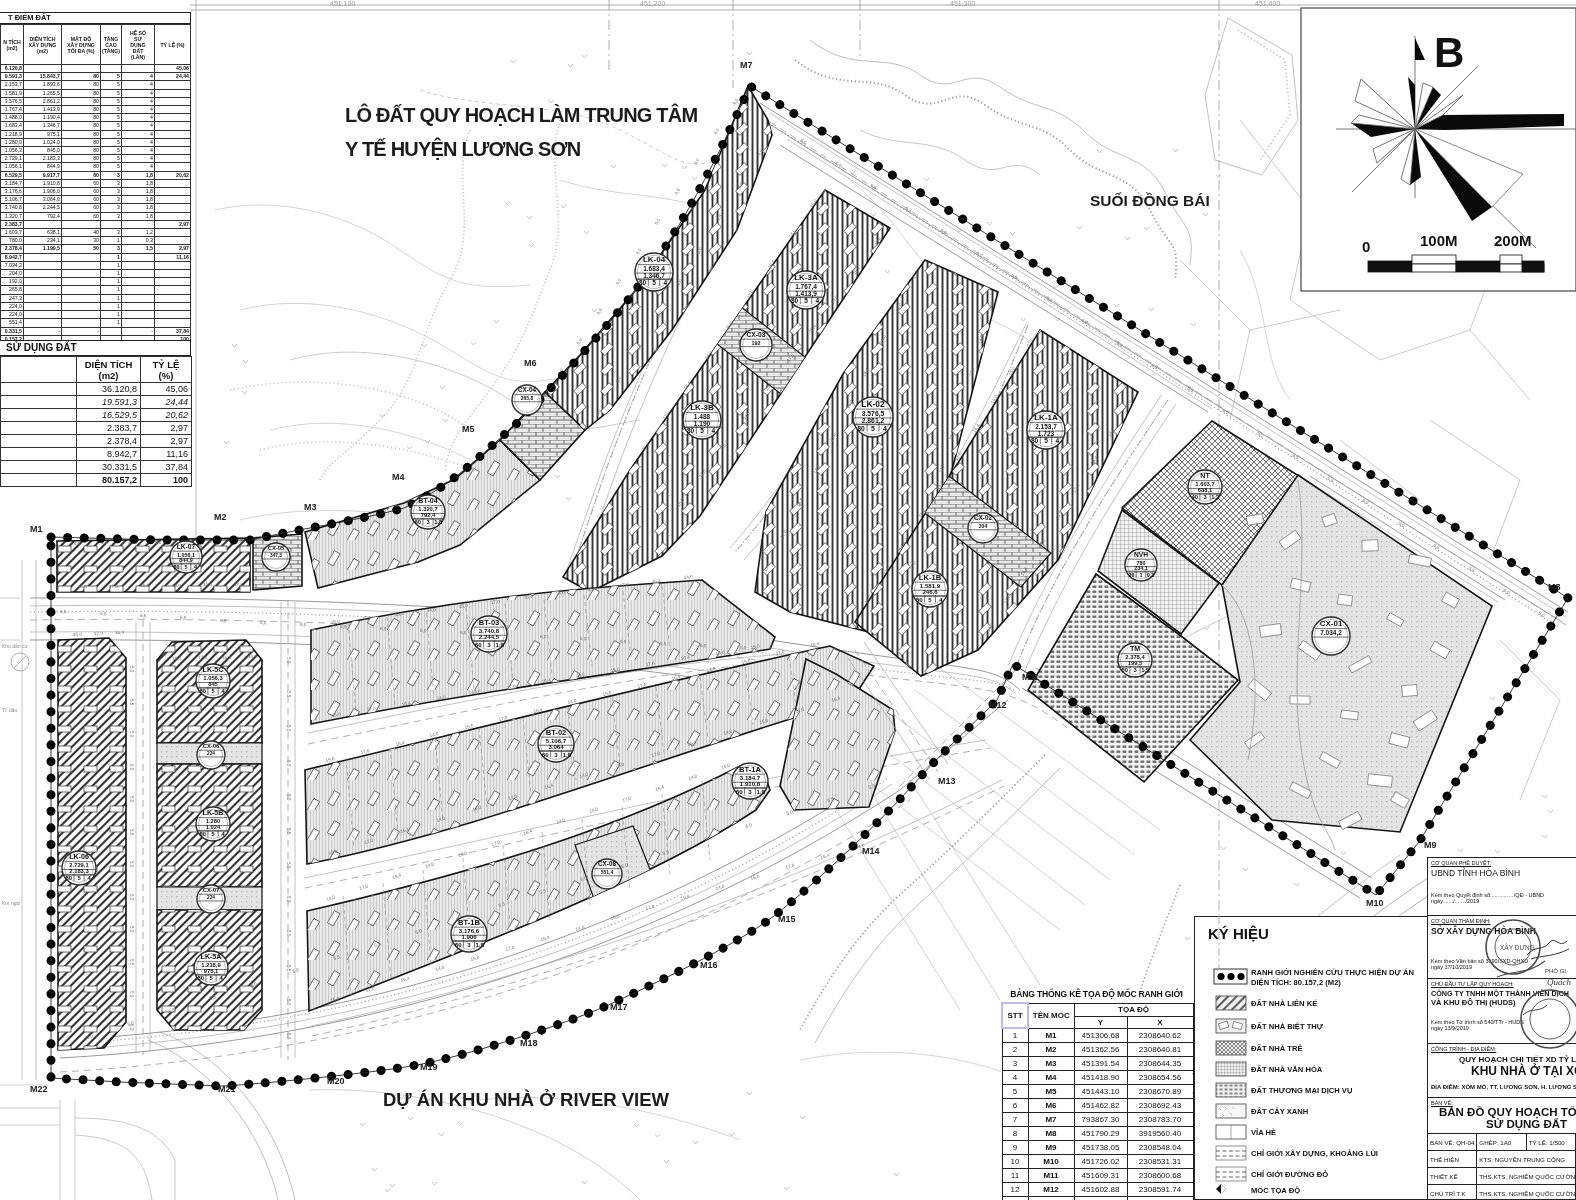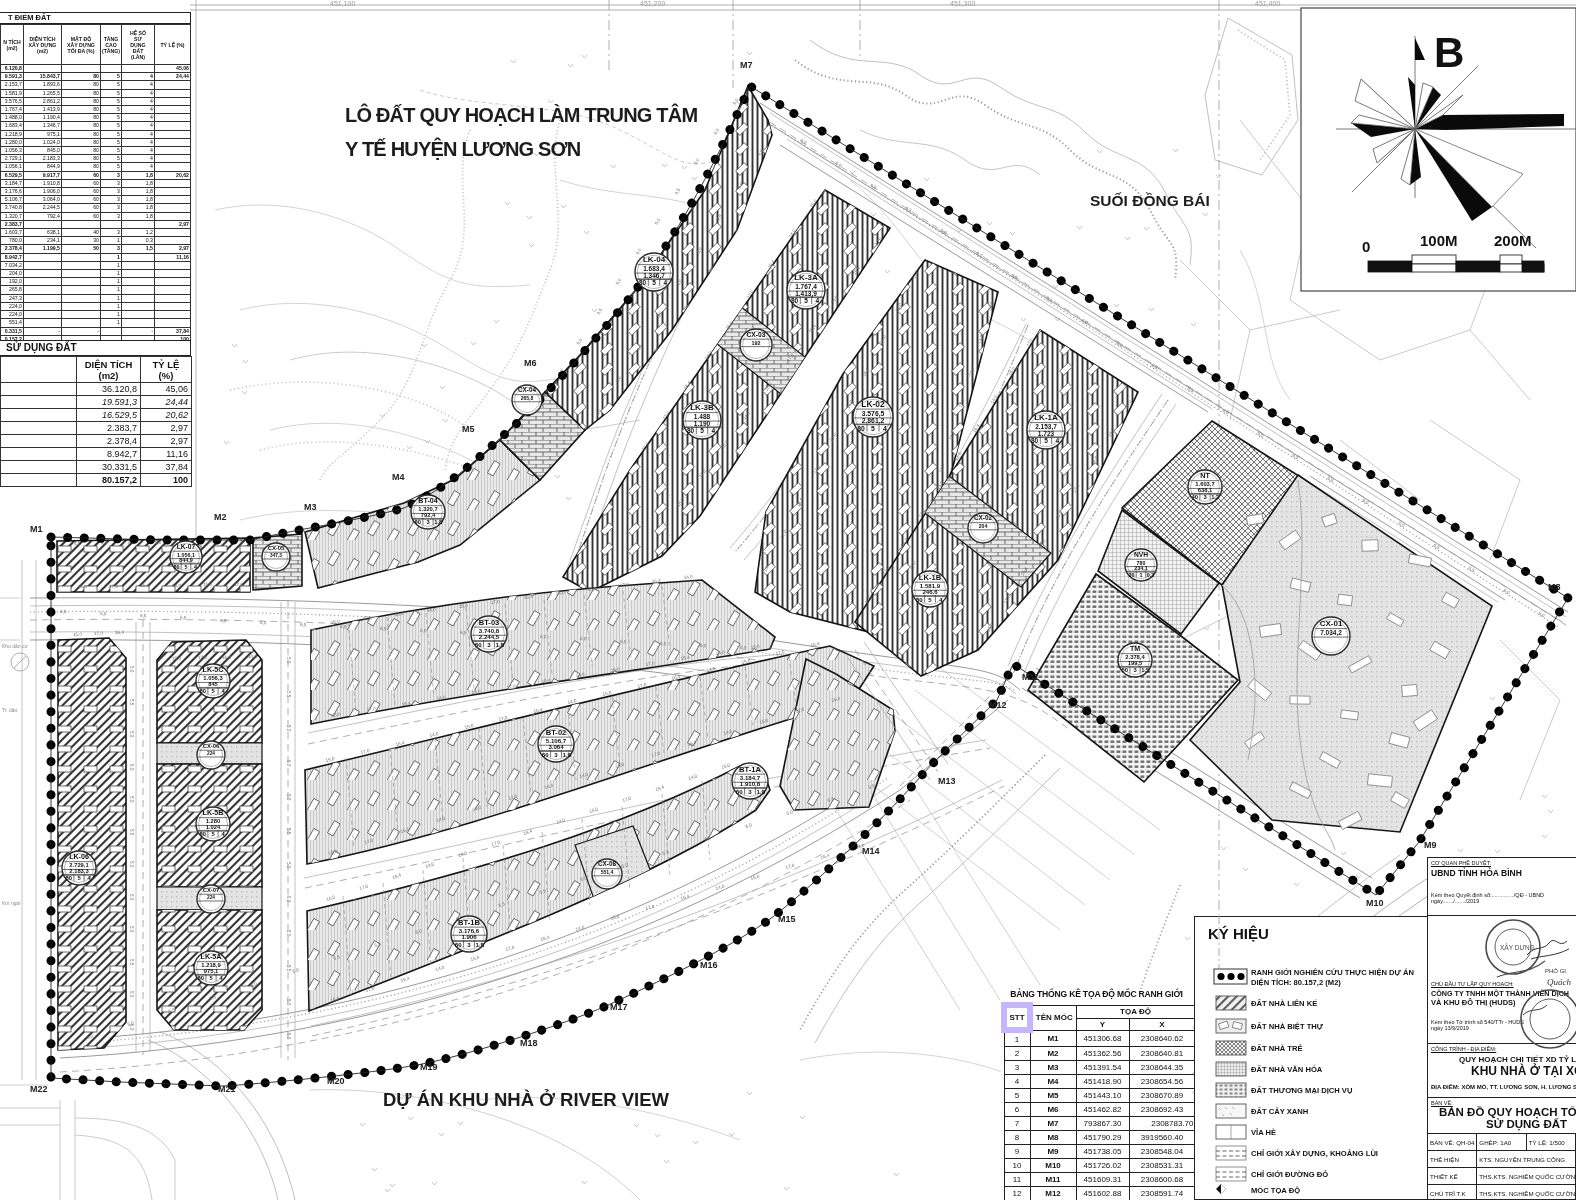--- a/index.html
+++ b/index.html
@@ -1597,21 +1597,21 @@
     <div style="font-weight:bold;font-size:8.6px;text-align:center;margin-bottom:3px;white-space:nowrap;letter-spacing:-0.2px;">BẢNG THỐNG KÊ TỌA ĐỘ MỐC RANH GIỚI</div>
     <table style="width:191px;table-layout:fixed;border:1.5px solid #222;font-size:8px;">
       <colgroup>
         <col style="width:26px">
         <col style="width:46px">
         <col style="width:53px">
         <col style="width:66px">
       </colgroup>
       <tbody>
         <tr style="font-weight:bold;text-align:center;">
-          <td rowspan="2" style="border:6px solid #c4b5fd;">STT</td>
+          <td rowspan="2" style="border:2px solid #c4b5fd;">STT</td>
           <td rowspan="2" style="border:1px solid #222;">TÊN MỐC</td>
           <td colspan="2" style="border:1px solid #222;height:13px;">TỌA ĐỘ</td>
         </tr>
         <tr style="font-weight:bold;text-align:center;">
           <td style="border:1px solid #222;height:12px;">Y</td>
           <td style="border:1px solid #222;">X</td>
         </tr>
         <tr style="text-align:center;">
           <td style="border:1px solid #222;height:12.2px;line-height:11px;">1</td>
           <td style="border:1px solid #222;font-weight:bold;">M1</td>
@@ -1645,21 +1645,21 @@
         <tr style="text-align:center;">
           <td style="border:1px solid #222;height:12.2px;line-height:11px;">6</td>
           <td style="border:1px solid #222;font-weight:bold;">M6</td>
           <td style="border:1px solid #222;">451462.82</td>
           <td style="border:1px solid #222;">2308692.43</td>
         </tr>
         <tr style="text-align:center;">
           <td style="border:1px solid #222;height:12.2px;line-height:11px;">7</td>
           <td style="border:1px solid #222;font-weight:bold;">M7</td>
           <td style="border:1px solid #222;">793867.30</td>
-          <td style="border:1px solid #222;text-align:right;">2308783.70</td>
+          <td style="border:1px solid #222;">2308783.70</td>
         </tr>
         <tr style="text-align:center;">
           <td style="border:1px solid #222;height:12.2px;line-height:11px;">8</td>
           <td style="border:1px solid #222;font-weight:bold;">M8</td>
           <td style="border:1px solid #222;margin-left:23px;">451790.29</td>
           <td style="border:1px solid #222;">3919560.40</td>
         </tr>
         <tr style="text-align:center;">
           <td style="border:1px solid #222;height:12.2px;line-height:11px;">9</td>
           <td style="border:1px solid #222;font-weight:bold;">M9</td>
@@ -1754,23 +1754,29 @@
 <path d="M27,268 l5,5 l-5,5 l-5,-5 Z" fill="#111"></path>
       <path d="M27,268 l5,5 l-5,5" fill="#fff"></path>
 <text x="57" y="277">MỐC TỌA ĐỘ</text>
 </g>
 <path d="M25,0 V52" stroke="#999" stroke-width="0.8" stroke-dasharray="8 3 2 3" fill="none"></path>
 </svg>
 
 <div class="abs" style="left:1427px;top:857px;width:149px;height:343px;border:1.4px solid #222;border-right:none;background:#fff;color:#111;font-size:6px;">
     <div class="abs" style="left:0;top:0px;width:149px;height:58px;border-bottom:1px solid #222;padding:2px 3px;overflow:hidden;white-space:nowrap;">
       <div style="font-size:5.5px;text-decoration:underline;">CƠ QUAN PHÊ DUYỆT:</div>
-      <div style="font-weight:bold;font-size:8.5px;margin-top:2px;">UBND TỈNH HÒA BÌNH</div>
+      <div style="font-weight:normal;font-size:8.5px;margin-top:2px;">UBND TỈNH HÒA BÌNH</div>
       <div style="margin-top:14px;font-size:5.5px;">Kèm theo Quyết định số:...........…/QĐ - UBND</div>
       <div style="font-size:5.5px;">ngày......./......./2019</div>
+    </div>
+    <div class="abs" style="left:0;top:58px;width:149px;height:63px;border-bottom:1px solid #222;padding:2px 3px;overflow:hidden;white-space:nowrap;">
+      <div style="font-size:5.5px;text-decoration:underline;">CƠ QUAN THẨM ĐỊNH:</div>
+      <div style="font-weight:bold;font-size:8.5px;margin-top:2px;">SỞ XÂY DỰNG HÒA BÌNH</div>
+      <div style="margin-top:22px;font-size:5.5px;">Kèm theo Văn bản số 3190/SXD-QHXD</div>
+      <div style="font-size:5.5px;">ngày 17/10/2019</div>
     </div>
     <div class="abs" style="left:0;top:121px;width:149px;height:65px;border-bottom:1px solid #222;padding:2px 3px;overflow:hidden;white-space:nowrap;">
       <div style="font-size:5.5px;text-decoration:underline;">CHỦ ĐẦU TƯ LẬP QUY HOẠCH:</div>
       <div style="font-weight:bold;font-size:7.2px;margin-top:2px;">CÔNG TY TNHH MỘT THÀNH VIÊN DỊCH</div>
       <div style="font-weight:bold;font-size:7.5px;">VÀ KHU ĐÔ THỊ (HUDS)</div>
       <div style="margin-top:12px;font-size:5.5px;">Kèm theo Tờ trình số 540/TTr - HUDS</div>
       <div style="font-size:5.5px;">ngày 13/9/2019</div>
     </div>
     <div class="abs" style="left:0;top:186px;width:149px;height:54px;border-bottom:1px solid #222;padding:2px 3px;overflow:hidden;white-space:nowrap;">
       <div style="font-size:5.5px;text-decoration:underline;">CÔNG TRÌNH - ĐỊA ĐIỂM:</div>

